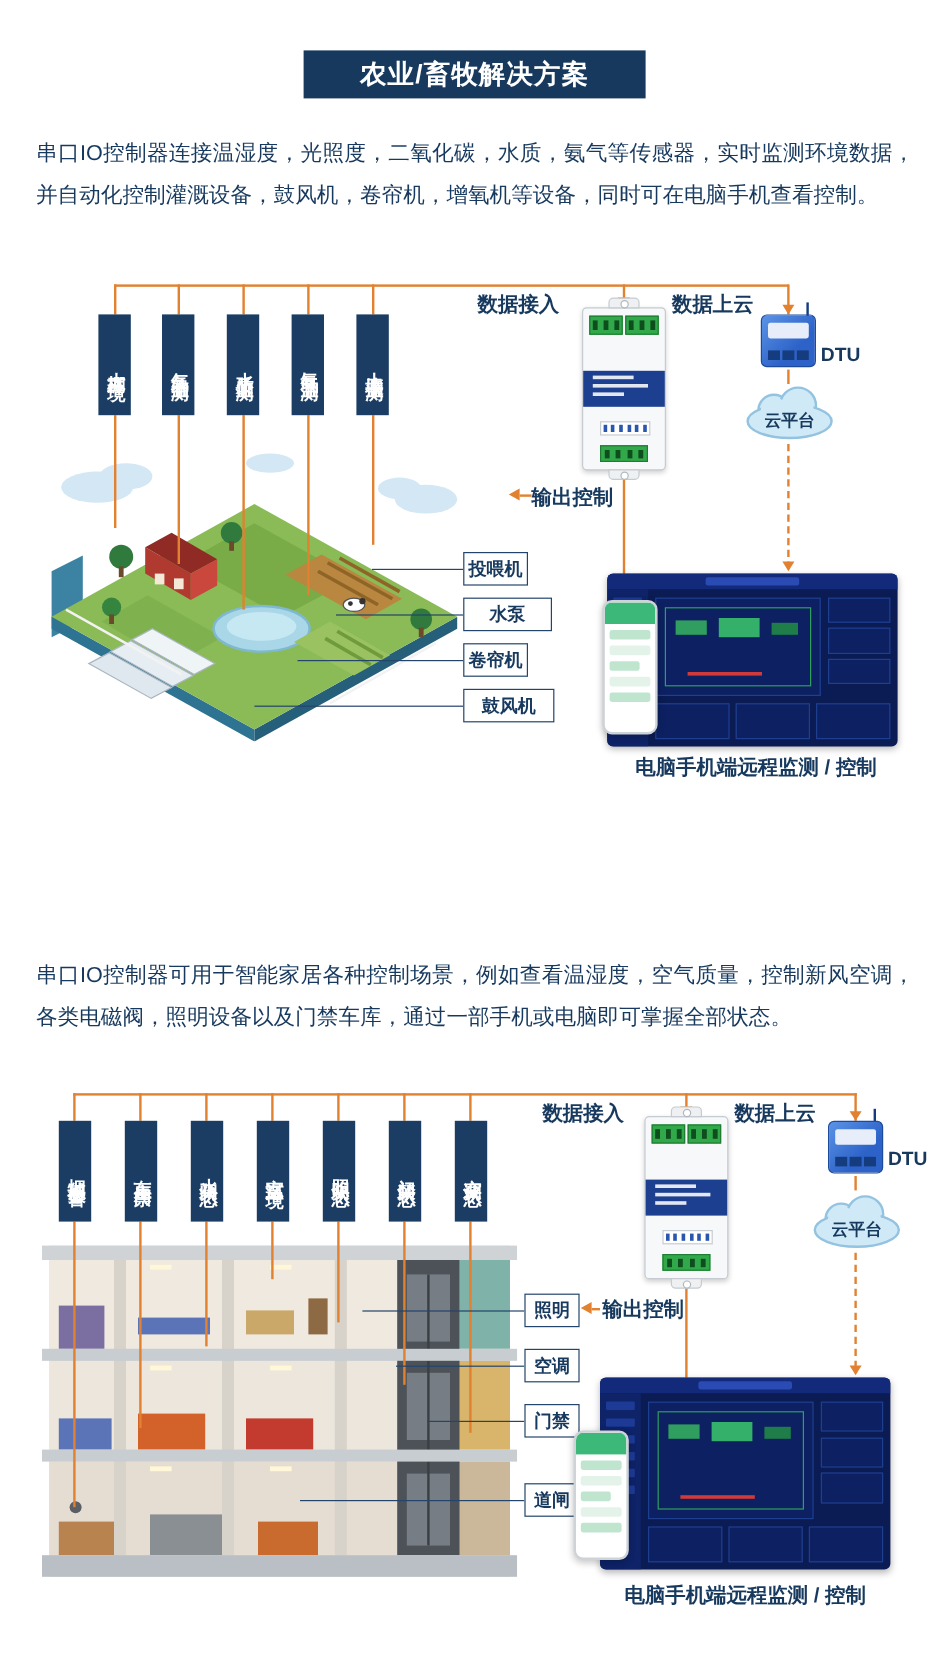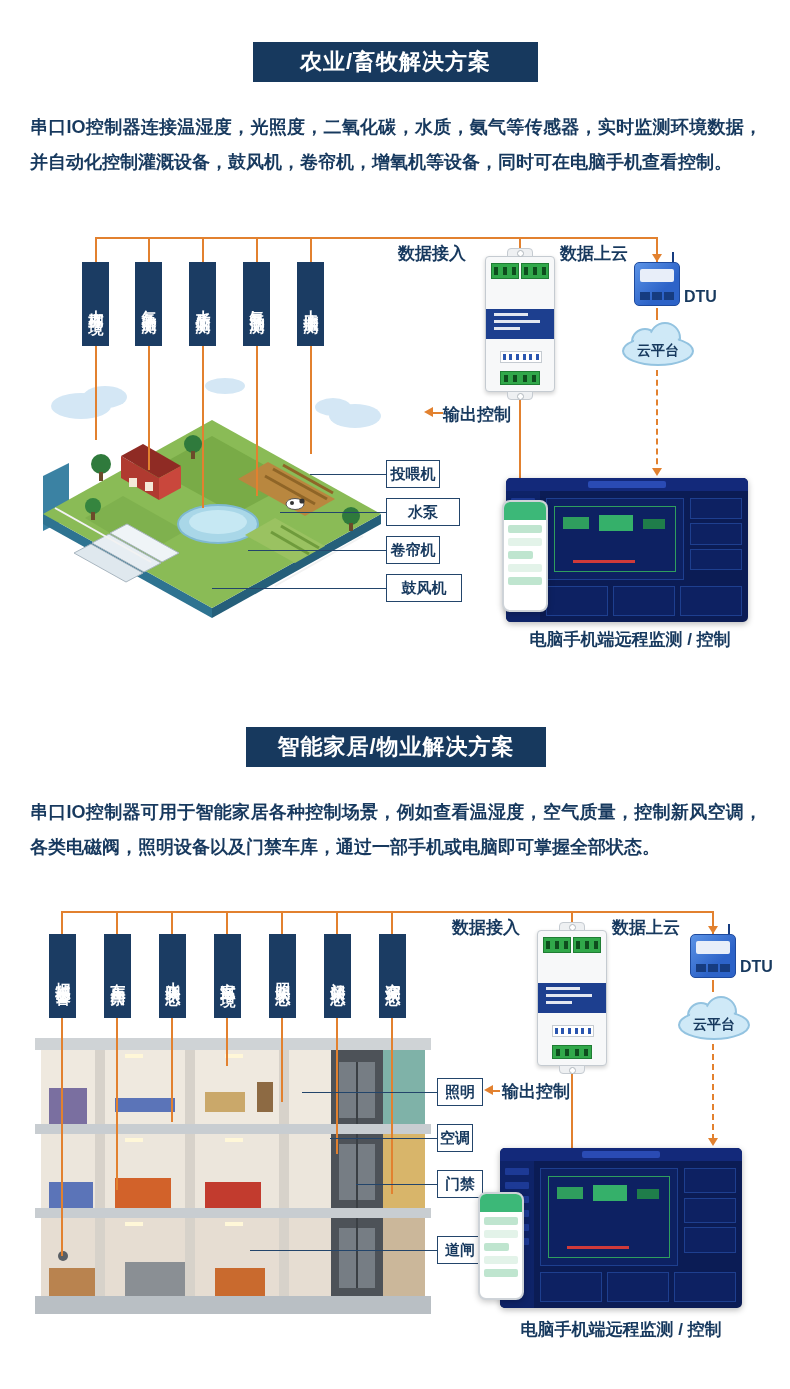--- a/index.html
+++ b/index.html
@@ -1,21 +1,21 @@
 <!DOCTYPE html>
 <html><head>
 <meta charset="utf-8">
 <style>
   * { margin:0; padding:0; box-sizing:border-box; }
   body { background:#ffffff; font-family:"Liberation Sans","DejaVu Sans",sans-serif; }
   .page { position:relative; width:790px; height:1389px; margin:0 auto; background:#ffffff; overflow:hidden; color:#17395e; }
 
   .banner { position:absolute; background:#17395e; color:#fff; display:flex; align-items:center; justify-content:center;
             font-size:22px; font-weight:bold; letter-spacing:1px; z-index:6; }
-  .para { position:absolute; font-size:18px; line-height:1.95; color:#17395e; font-weight:700; text-align:justify; z-index:6; }
+  .para { position:absolute; font-size:18px; line-height:1.95; color:#17395e; font-weight:400; text-align:justify; z-index:6; }
 
   .hline { position:absolute; height:2px; background:#e2812f; z-index:4; }
   .vline { position:absolute; width:2px; background:#e2812f; z-index:4; }
   .vline.dashed { background:none; width:0; border-left:2px dashed #e2812f; }
   .cline-h { position:absolute; height:1px; background:#23456b; z-index:5; }
 
   .arrow-down { position:absolute; width:0; height:0; border-left:5px solid transparent; border-right:5px solid transparent;
                 border-top:8px solid #e2812f; z-index:5; }
   .arrow-left { position:absolute; width:0; height:0; border-top:5px solid transparent; border-bottom:5px solid transparent;
                 border-right:9px solid #e2812f; z-index:6; }
@@ -282,21 +282,20 @@
     <div class="phead"></div>
     <div class="prow dark"></div>
       <div class="prow"></div>
     <div class="prow dark" style="width:60%;"></div>
       <div class="prow"></div>
       <div class="prow dark"></div>
   </div>
 
   <div class="caption" style="left:512px; top:628px; width:236px;">电脑手机端远程监测 / 控制</div>
 
-  <div class="banner" style="left:246px; top:727px; width:300px; height:40px;">智能家居/物业解决方案</div>
 
   <div class="para" style="left:30px; top:795px; width:732px;">串口IO控制器可用于智能家居各种控制场景，例如查看温湿度，空气质量，控制新风空调，各类电磁阀，照明设备以及门禁车库，通过一部手机或电脑即可掌握全部状态。</div>
 
   <div class="hline" style="left:61px; top:911px; width:653px;"></div>
   <div class="vline" style="left:61px;  top:911px; height:23px;"></div>
   <div class="vline" style="left:116px; top:911px; height:23px;"></div>
   <div class="vline" style="left:171px; top:911px; height:23px;"></div>
   <div class="vline" style="left:226px; top:911px; height:23px;"></div>
   <div class="vline" style="left:281px; top:911px; height:23px;"></div>
   <div class="vline" style="left:336px; top:911px; height:23px;"></div>
@@ -428,21 +427,21 @@
         <rect x="190" y="106" width="18" height="4"></rect>
       <rect x="90" y="190" width="18" height="4"></rect>
         <rect x="190" y="190" width="18" height="4"></rect>
     </g>
     <circle cx="28" cy="224" r="5" fill="#5a5f65"></circle>
   </svg>
 
   <div class="cline-h" style="left:302px; top:1092px; width:135px;"></div>
   <div class="eqlabel" style="left:437px; top:1078px; width:46px; height:28px;">照明</div>
   <div class="cline-h" style="left:330px; top:1138px; width:107px;"></div>
-  <div class="eqlabel" style="left:437px; top:1124px; width:36px; height:28px;">空调</div>
+  <div class="eqlabel" style="left:437px; top:1124px; width:46px; height:28px;">空调</div>
   <div class="cline-h" style="left:356px; top:1184px; width:81px;"></div>
   <div class="eqlabel" style="left:437px; top:1170px; width:46px; height:28px;">门禁</div>
   <div class="cline-h" style="left:250px; top:1250px; width:187px;"></div>
   <div class="eqlabel" style="left:437px; top:1236px; width:46px; height:28px;">道闸</div>
 
   <div class="dash" style="left:500px; top:1148px; width:242px; height:160px;">
     <div class="top"></div>
     <div class="side">
         <i></i>
         <i></i>

